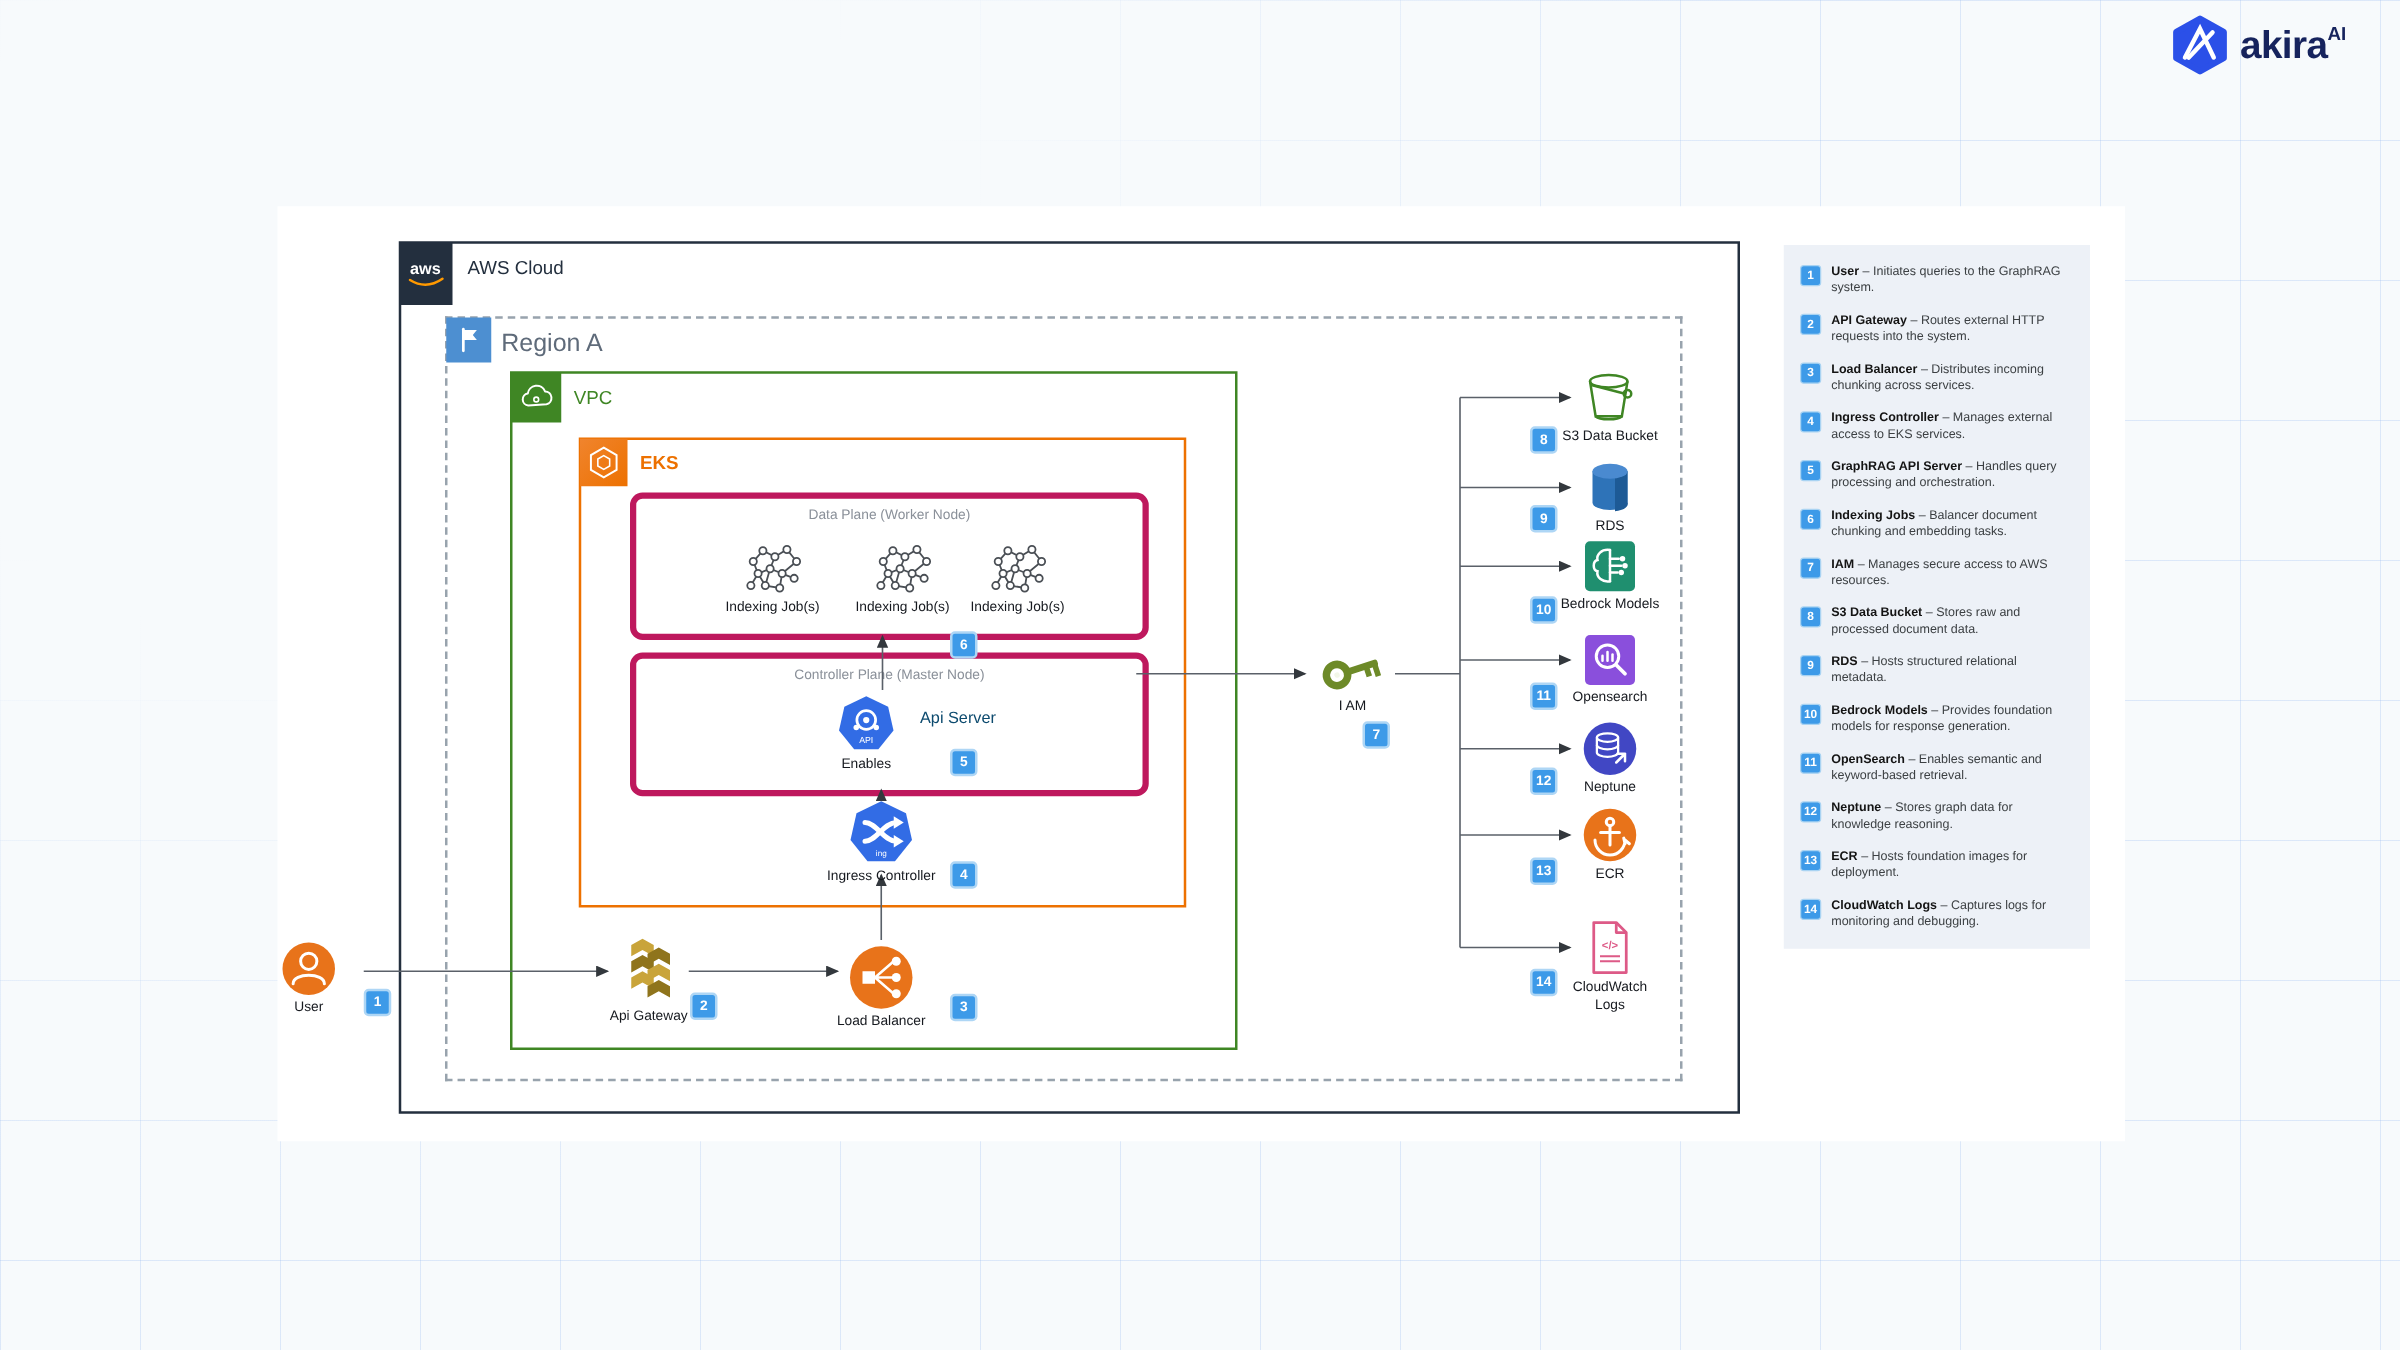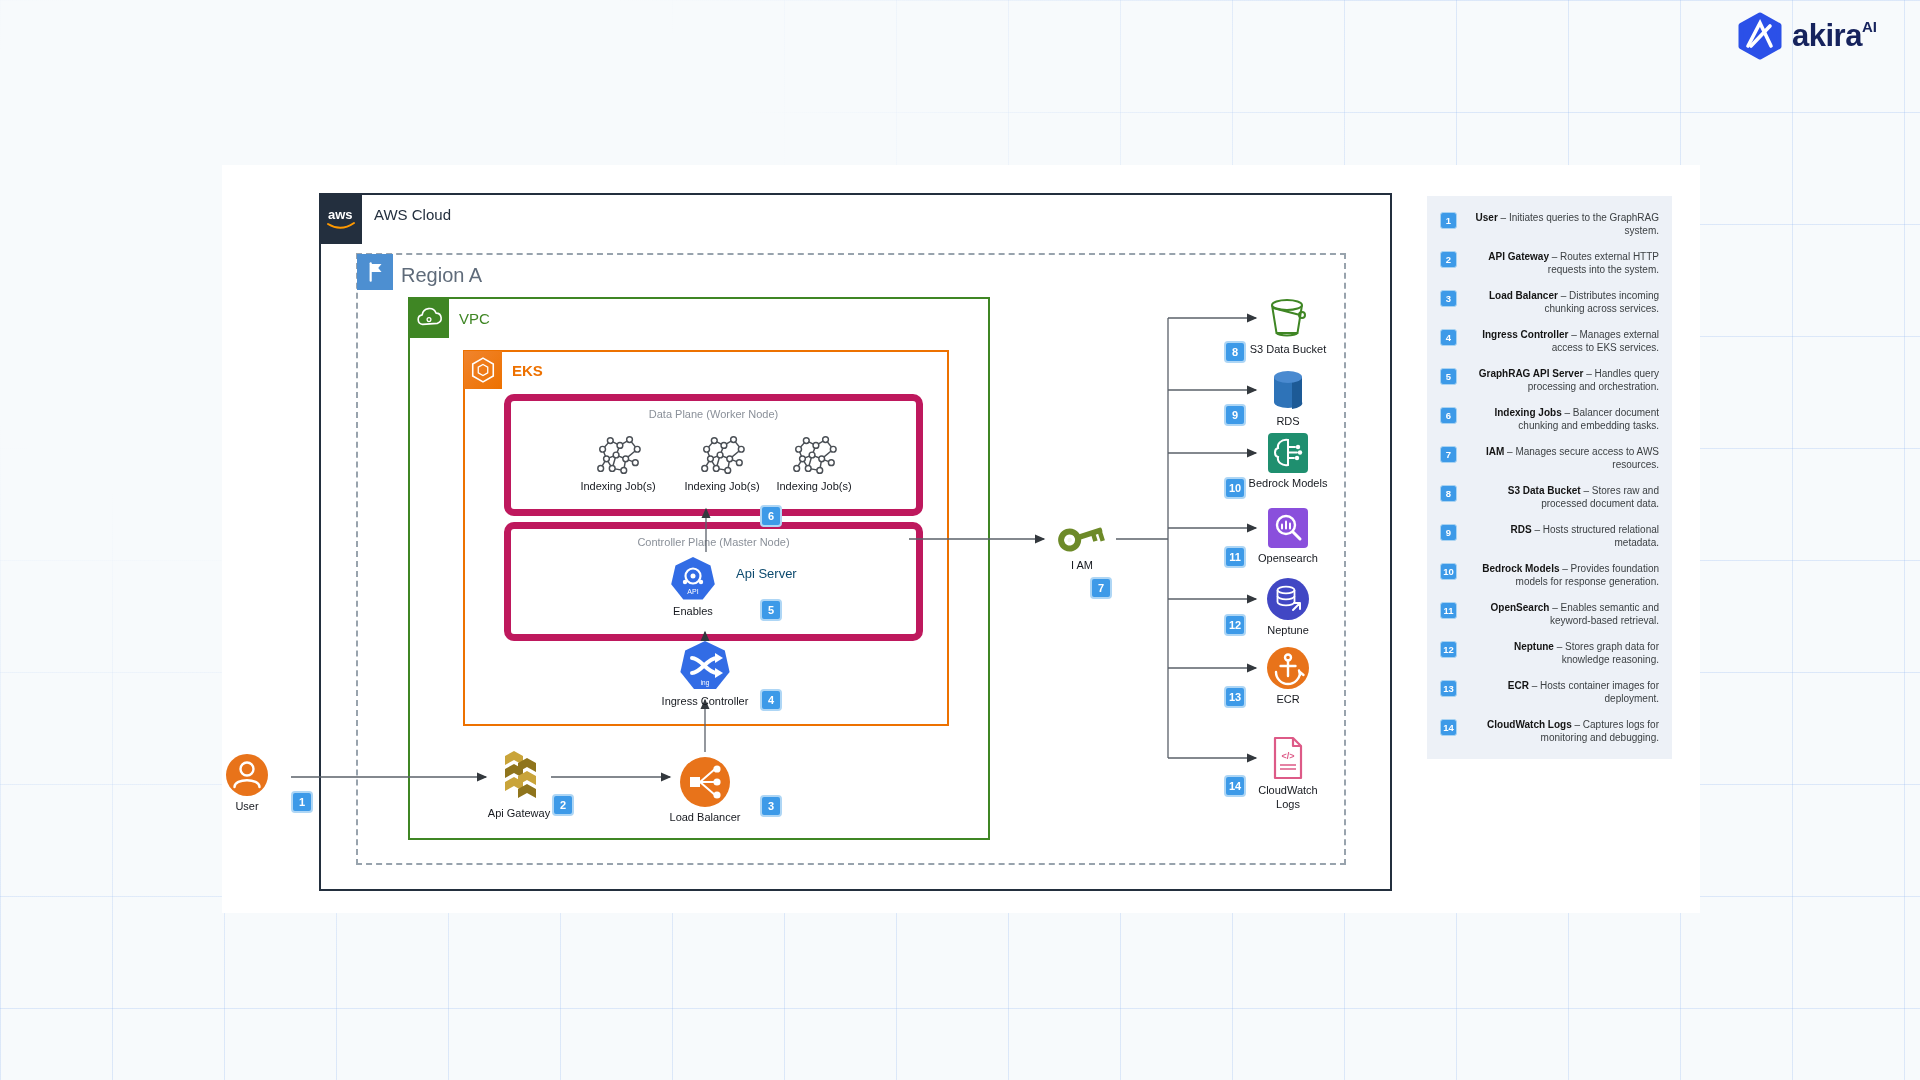--- a/index.html
+++ b/index.html
@@ -14,21 +14,21 @@
   }
   .grid-fade{position:absolute;inset:0;pointer-events:none;
     background:radial-gradient(ellipse 1100px 750px at 18% 22%, rgba(247,250,252,1) 40%, rgba(247,250,252,0) 100%);}
   .canvas{position:absolute;left:222px;top:165px;width:1478px;height:748px;background:#fff;}
   .abs{position:absolute;}
   
   .aws-box{left:319px;top:193px;width:1069px;height:694px;border:2px solid var(--aws-dark,#232f3e);background:#fff;}
   .region-box{left:356px;top:253px;width:986px;height:608px;border:2px dashed #98a3ad;}
   .vpc-box{left:408px;top:297px;width:578px;height:539px;border:2px solid var(--vpc-green,#3f8624);}
   .eks-box{left:463px;top:350px;width:482px;height:372px;border:2px solid var(--eks-orange,#ed7100);}
-  .plane-box{width:405px;border:7px solid #be185d;border-radius:10px;background:#fff;}
+  .plane-box{width:405px;border:5px solid #be185d;border-radius:10px;background:#fff;}
   .plane-title{position:absolute;left:0;top:7px;width:100%;text-align:center;font-size:11px;color:#8a9099;}
   .chip{display:flex;align-items:center;justify-content:center;}
   .boxlabel{font-size:15px;white-space:nowrap;}
   .lbl-aws{color:var(--aws-dark,#232f3e);}
   .lbl-region{color:#5f6b7a;font-size:20px;}
   .lbl-vpc{color:var(--vpc-green,#3f8624);}
   .lbl-eks{color:var(--eks-orange,#ed7100);}
   
   .node{position:absolute;display:flex;flex-direction:column;align-items:center;}
   .nlabel{font-size:11px;color:#16191f;margin-top:3px;text-align:center;line-height:1.25;}
@@ -37,21 +37,21 @@
     font-size:11px;font-weight:bold;display:flex;align-items:center;justify-content:center;}
   .wires{position:absolute;left:0;top:0;width:1920px;height:1080px;pointer-events:none;}
   .floating-text{font-size:13px;color:#0c4a6e;}
   
   .legend{left:1427px;top:196px;width:245px;height:563px;background:var(--legend-bg,#edf1f7);
     box-sizing:border-box;padding:15px 13px;display:flex;flex-direction:column;justify-content:space-between;}
   .legend-item{display:flex;gap:8px;align-items:flex-start;}
   .lbadge{flex:0 0 auto;width:15px;height:15px;margin-top:1px;border-radius:3px;
     background:var(--badge-blue,#3d9ae8);border:1.5px solid #a9d3f2;color:#fff;
     font-size:9.5px;font-weight:bold;display:flex;align-items:center;justify-content:center;}
-  .ltext{font-size:10px;color:#3c4043;line-height:1.32;text-align:right;}
+  .ltext{font-size:10px;color:#3c4043;line-height:1.32;}
   .ltext b{color:#141414;}
   
   .brand{left:1736px;top:12px;display:flex;align-items:flex-start;gap:8px;}
   .brand-name{font-size:31px;font-weight:bold;color:var(--logo-text,#16235d);letter-spacing:-0.5px;line-height:48px;margin-top:48px;}
   .brand-sup{font-size:15px;font-weight:bold;color:var(--logo-text,#16235d);vertical-align:14px;}
 </style>
 </head>
 <body>
 
 <div class="grid-fade"></div>
@@ -433,21 +433,21 @@
     <span class="ltext"><b>OpenSearch</b> <span>– Enables semantic and keyword-based retrieval.</span></span>
   </div>
 
   <div class="legend-item">
     <span class="lbadge">12</span>
     <span class="ltext"><b>Neptune</b> <span>– Stores graph data for knowledge reasoning.</span></span>
   </div>
 
   <div class="legend-item">
     <span class="lbadge">13</span>
-    <span class="ltext"><b>ECR</b> <span>– Hosts container images for deployment.</span></span>
+    <span class="ltext"><b>ECR</b> <span>– Hosts foundation images for deployment.</span></span>
   </div>
 
   <div class="legend-item">
     <span class="lbadge">14</span>
     <span class="ltext"><b>CloudWatch Logs</b> <span>– Captures logs for monitoring and debugging.</span></span>
   </div>
 </div>
 
 <div class="abs brand">
   <svg width="48" height="48" viewBox="0 0 48 48">

